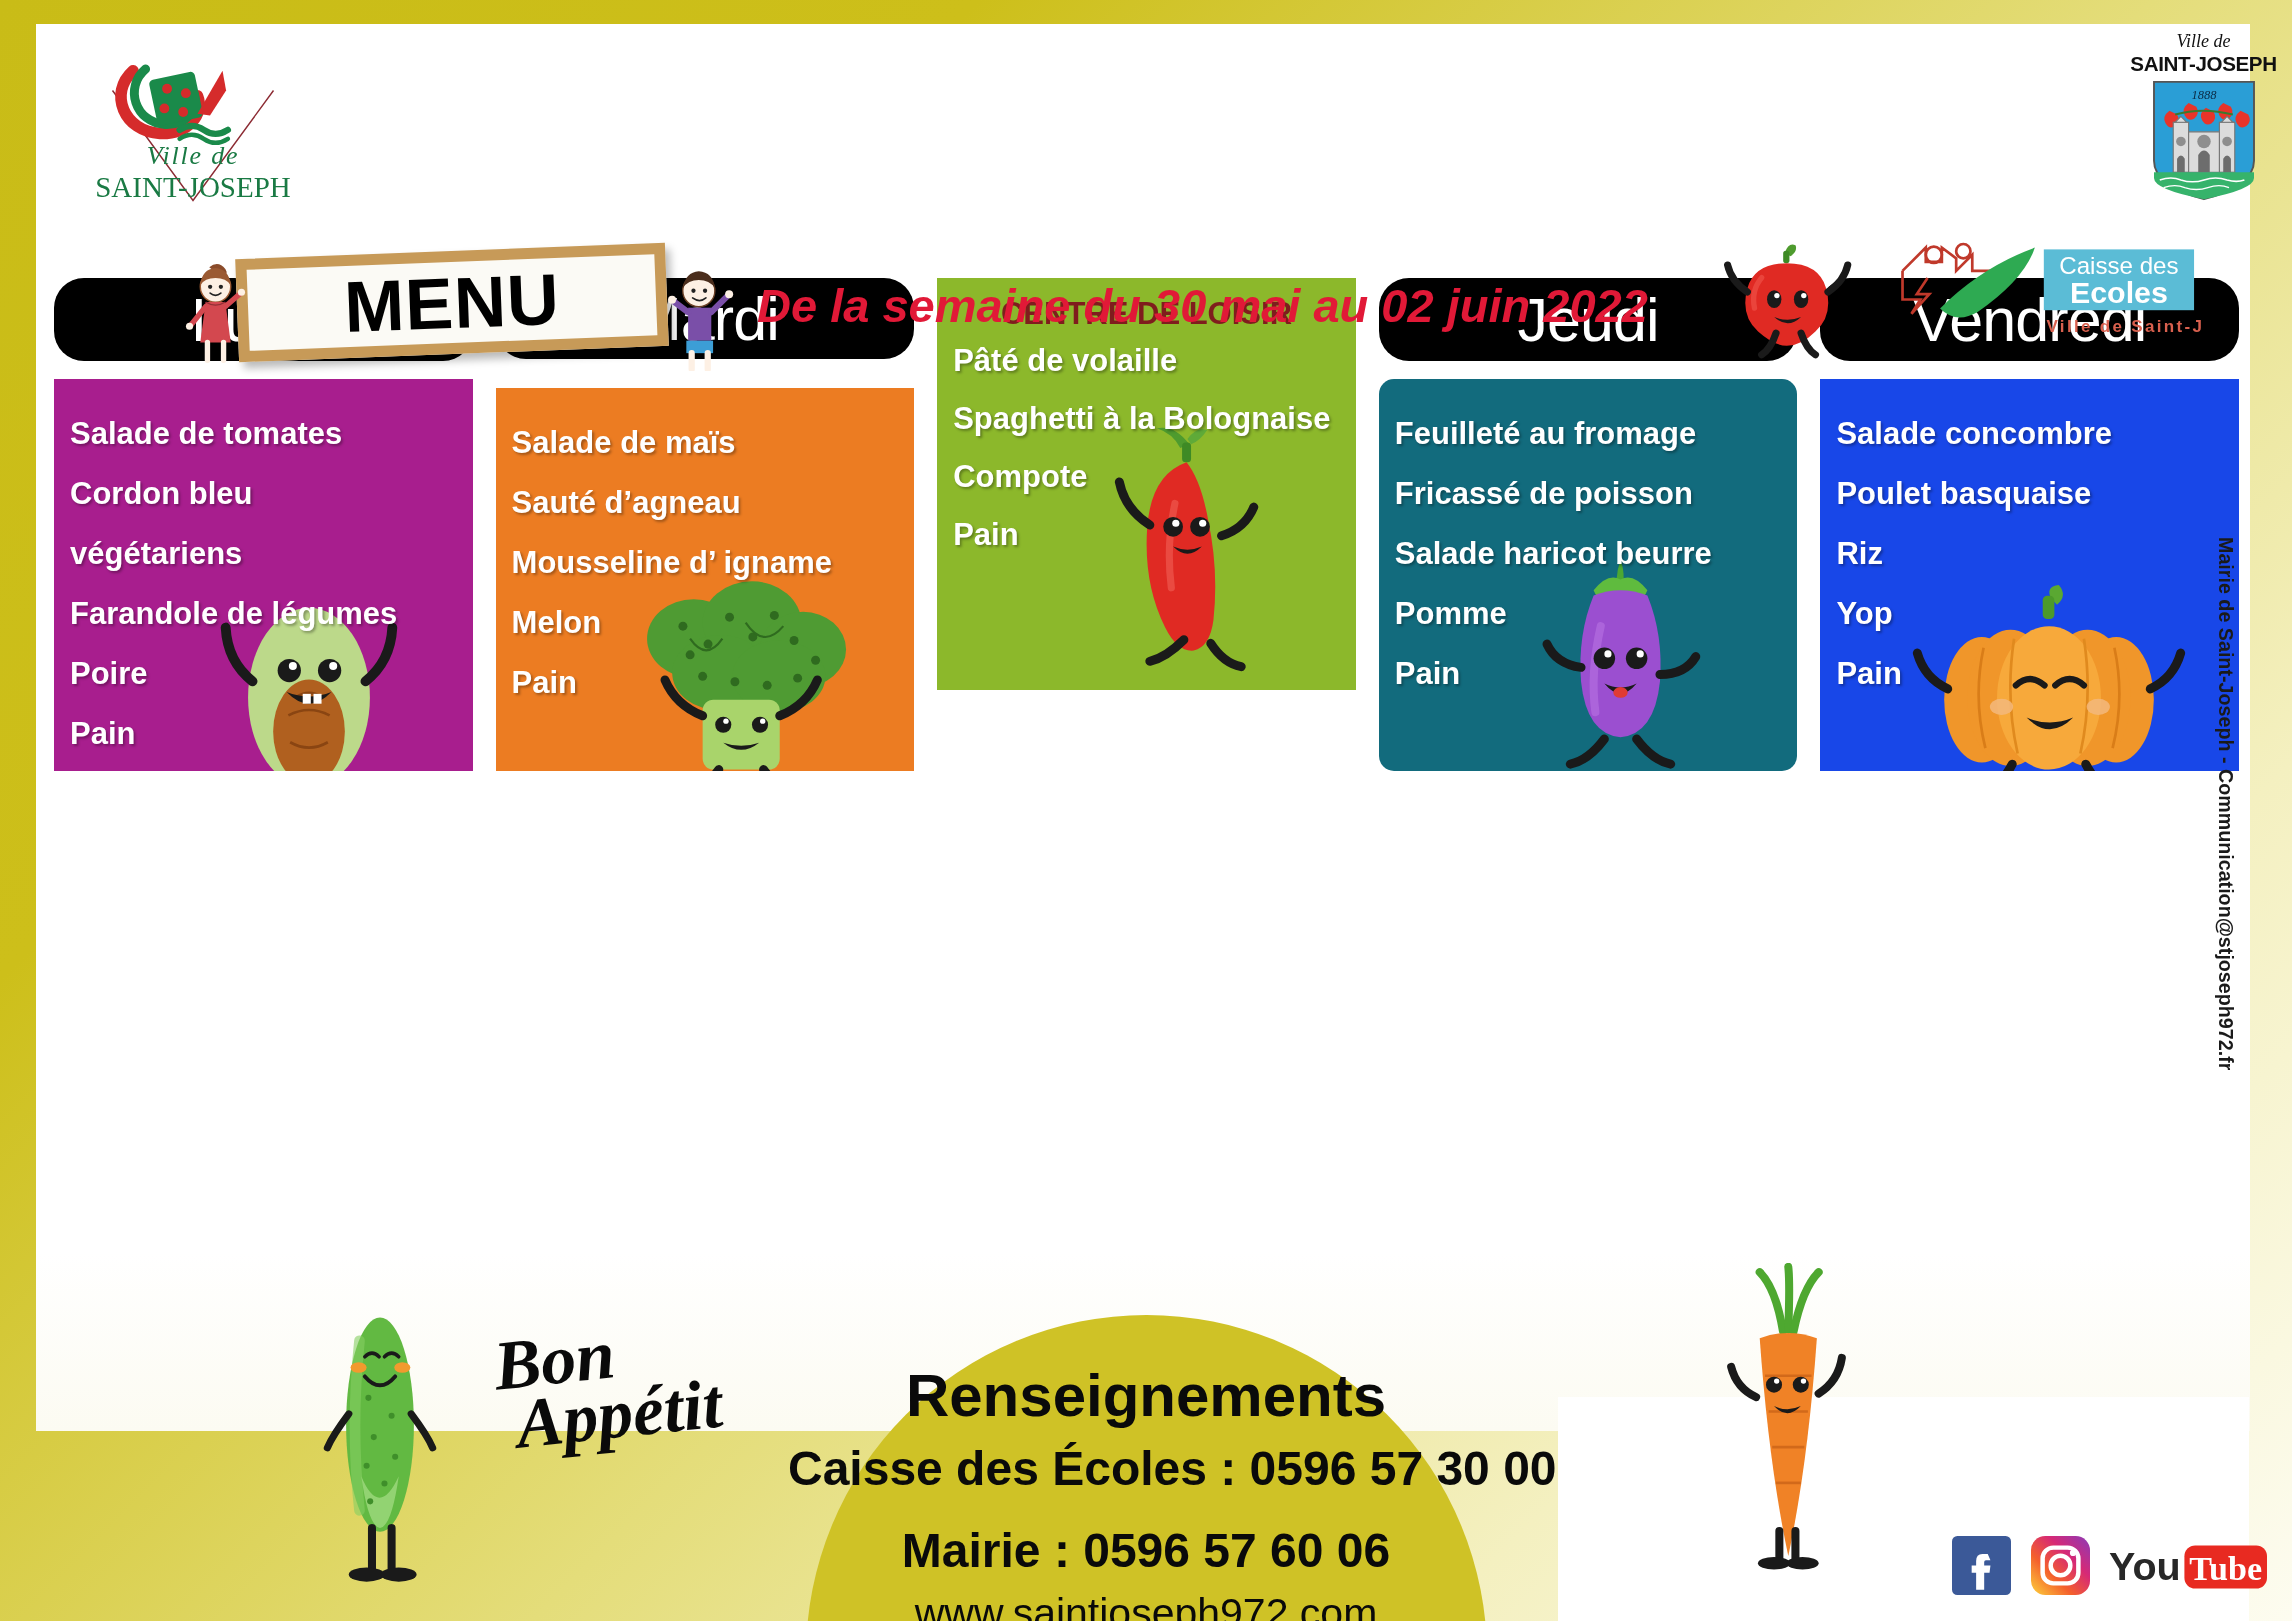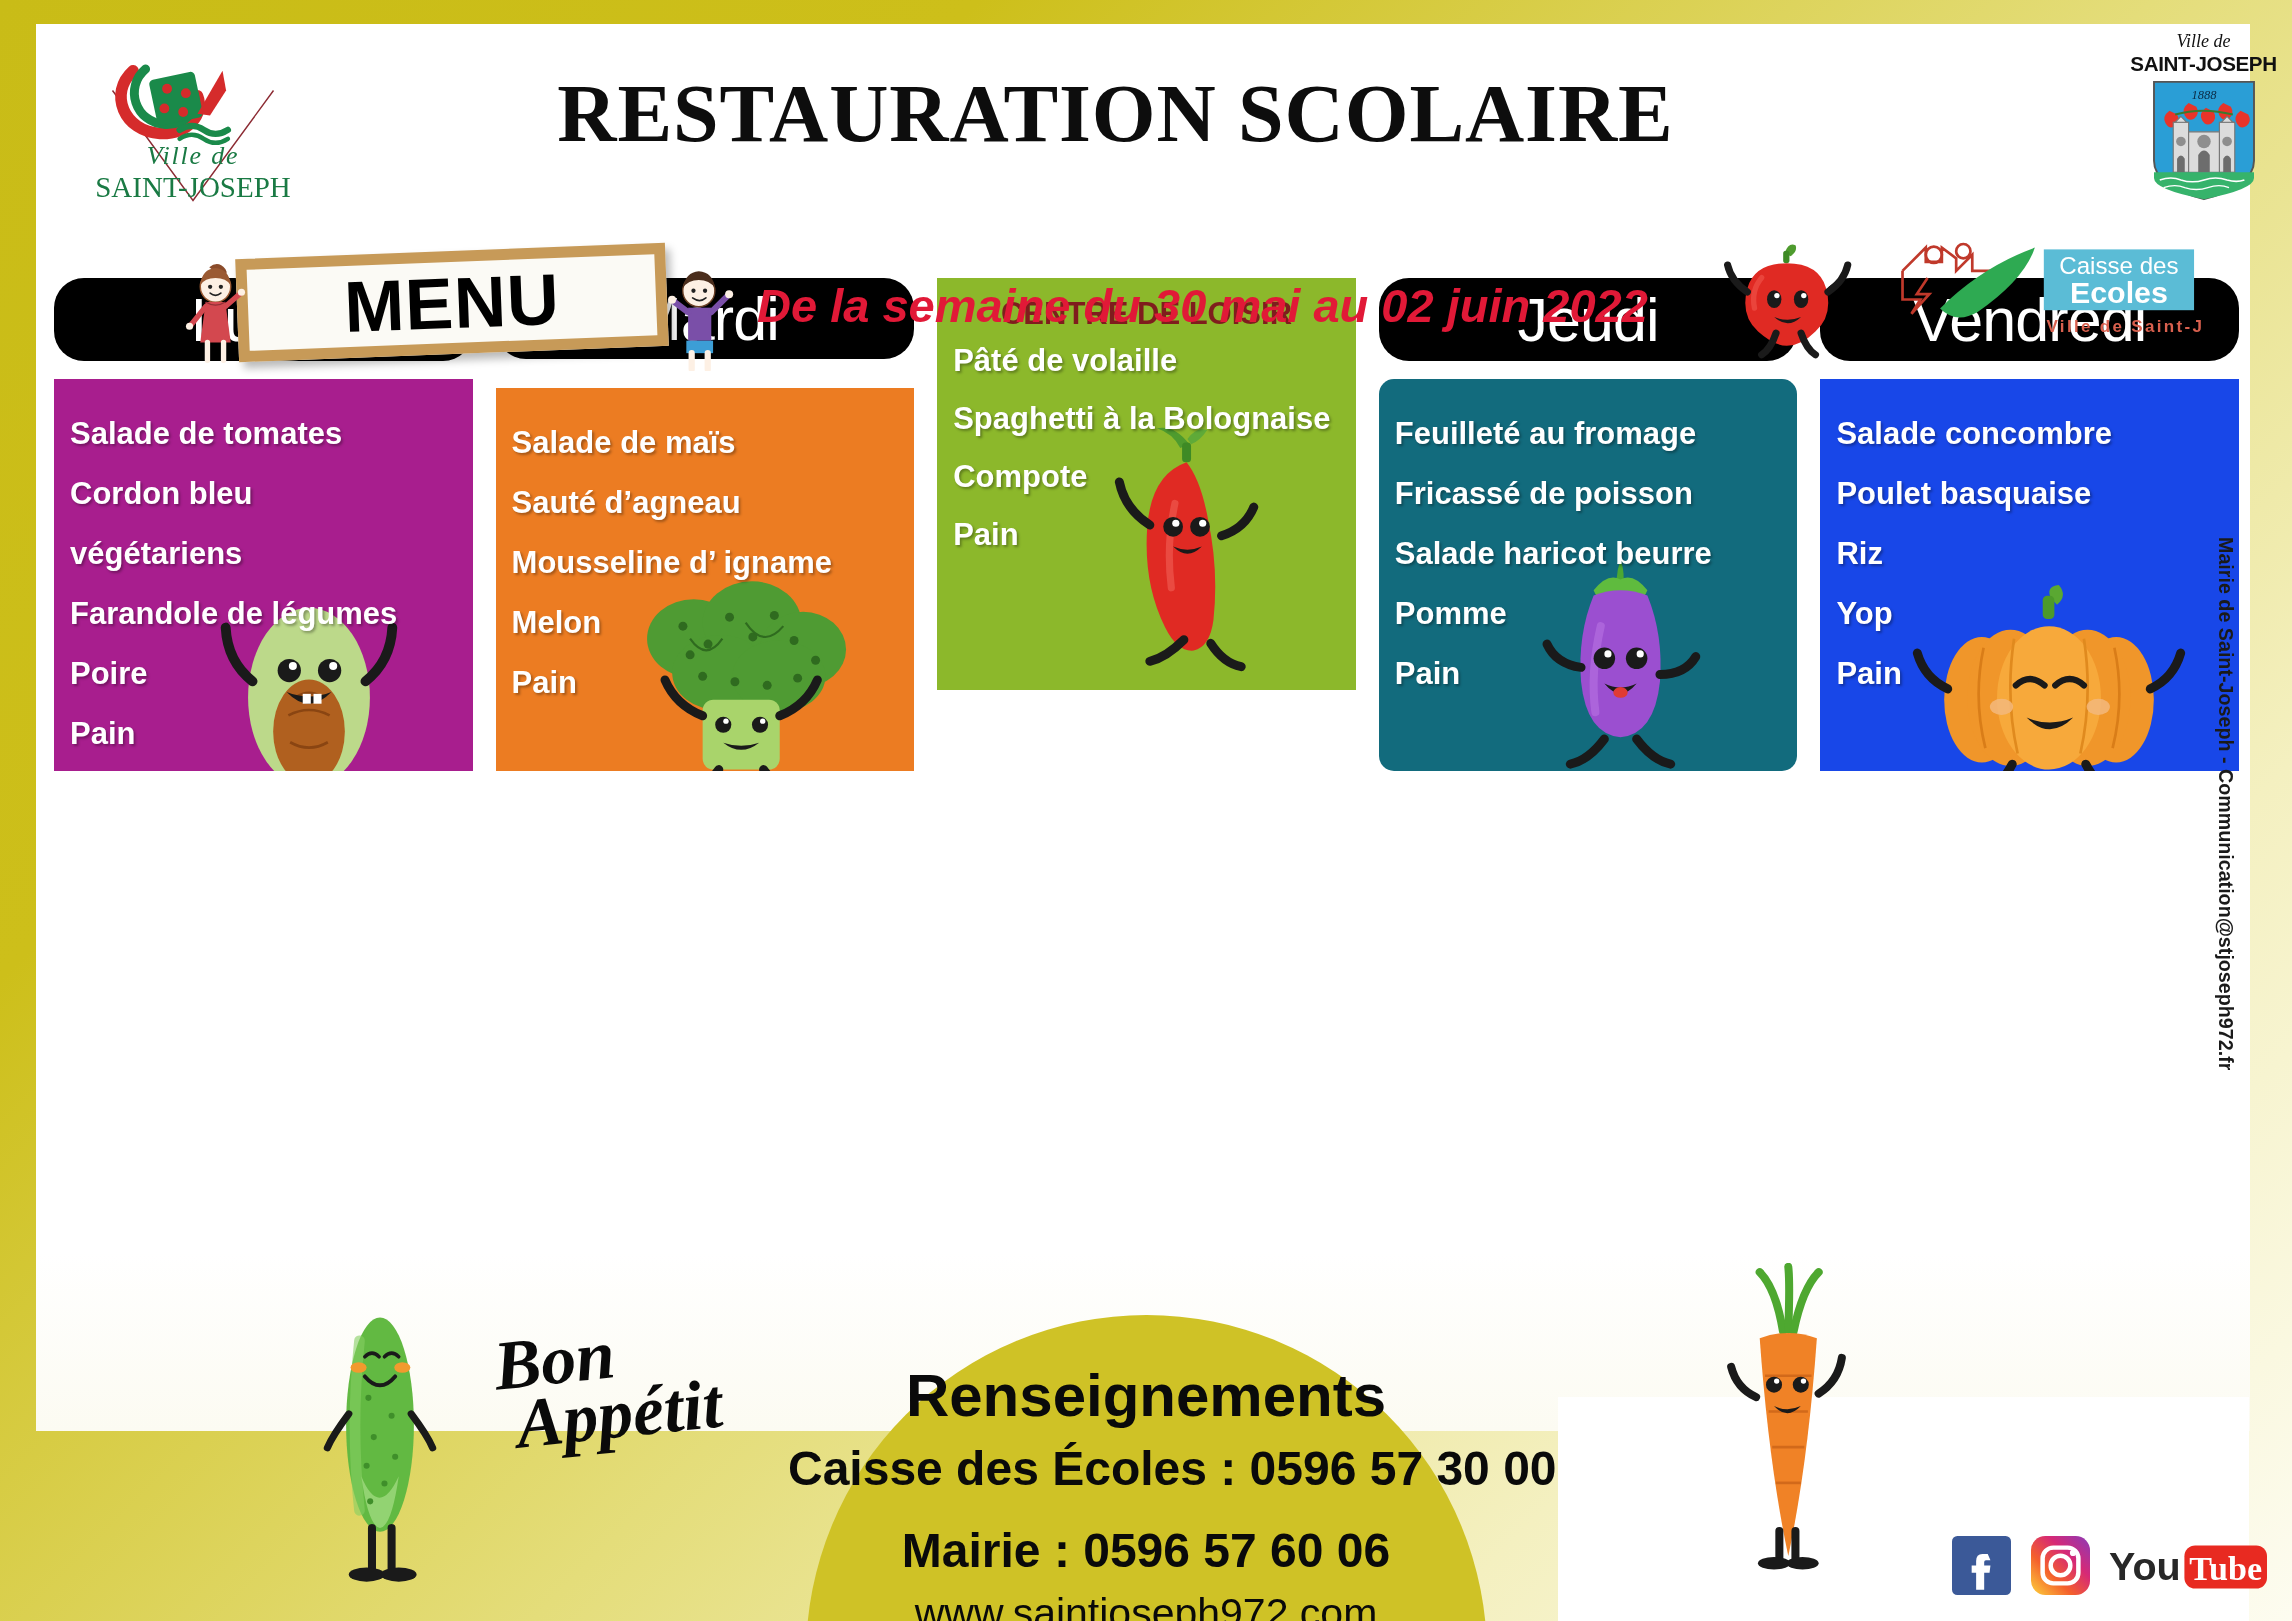--- a/index.html
+++ b/index.html
@@ -303,21 +303,20 @@
         <path d="M120 78 L148 30 L152 52 L134 80 Z" fill="#d52b2b"></path>
         <path d="M100 96 q14 -9 27 0 q13 9 27 0" fill="none" stroke="#1a8a4a" stroke-width="7" stroke-linecap="round"></path>
         <path d="M100 106 q14 -9 27 0 q13 9 27 0" fill="none" stroke="#1a8a4a" stroke-width="5" stroke-linecap="round"></path>
       </svg>
       <div style="position:absolute;left:0;top:97px;width:206px;text-align:center;">
         <div style="font-family:'Liberation Serif',serif;font-style:italic;font-size:26px;color:#1a7a44;letter-spacing:1.8px;">Ville de</div>
         <div style="font-family:'Liberation Serif',serif;font-size:29px;color:#1a7a44;letter-spacing:0px;">SAINT-JOSEPH</div>
       </div>
     </div>
 
-    <div id="poster-title">RESTAURATION SCOLAIRE</div>
 
     <div id="crest-logo">
       <div style="text-align:center;">
         <div style="font-family:'Liberation Serif',serif;font-style:italic;font-size:18px;color:#111;">Ville de</div>
         <div style="font-family:'Liberation Sans',sans-serif;font-weight:bold;font-size:20.6px;color:#111;letter-spacing:-0.4px;">SAINT-JOSEPH</div>
       </div>
       <svg viewBox="0 0 120 130" width="134" height="125" style="display:block;margin:1.8px auto 0;">
         <path d="M8 4 H112 V86 Q112 112 60 126 Q8 112 8 86 Z" fill="#2a9ed6" stroke="#555" stroke-width="2"></path>
         <text x="60" y="22" text-anchor="middle" font-family="Liberation Serif, serif" font-style="italic" font-size="13" fill="#0a2a44">1888</text>
         <g fill="#e8342a">

